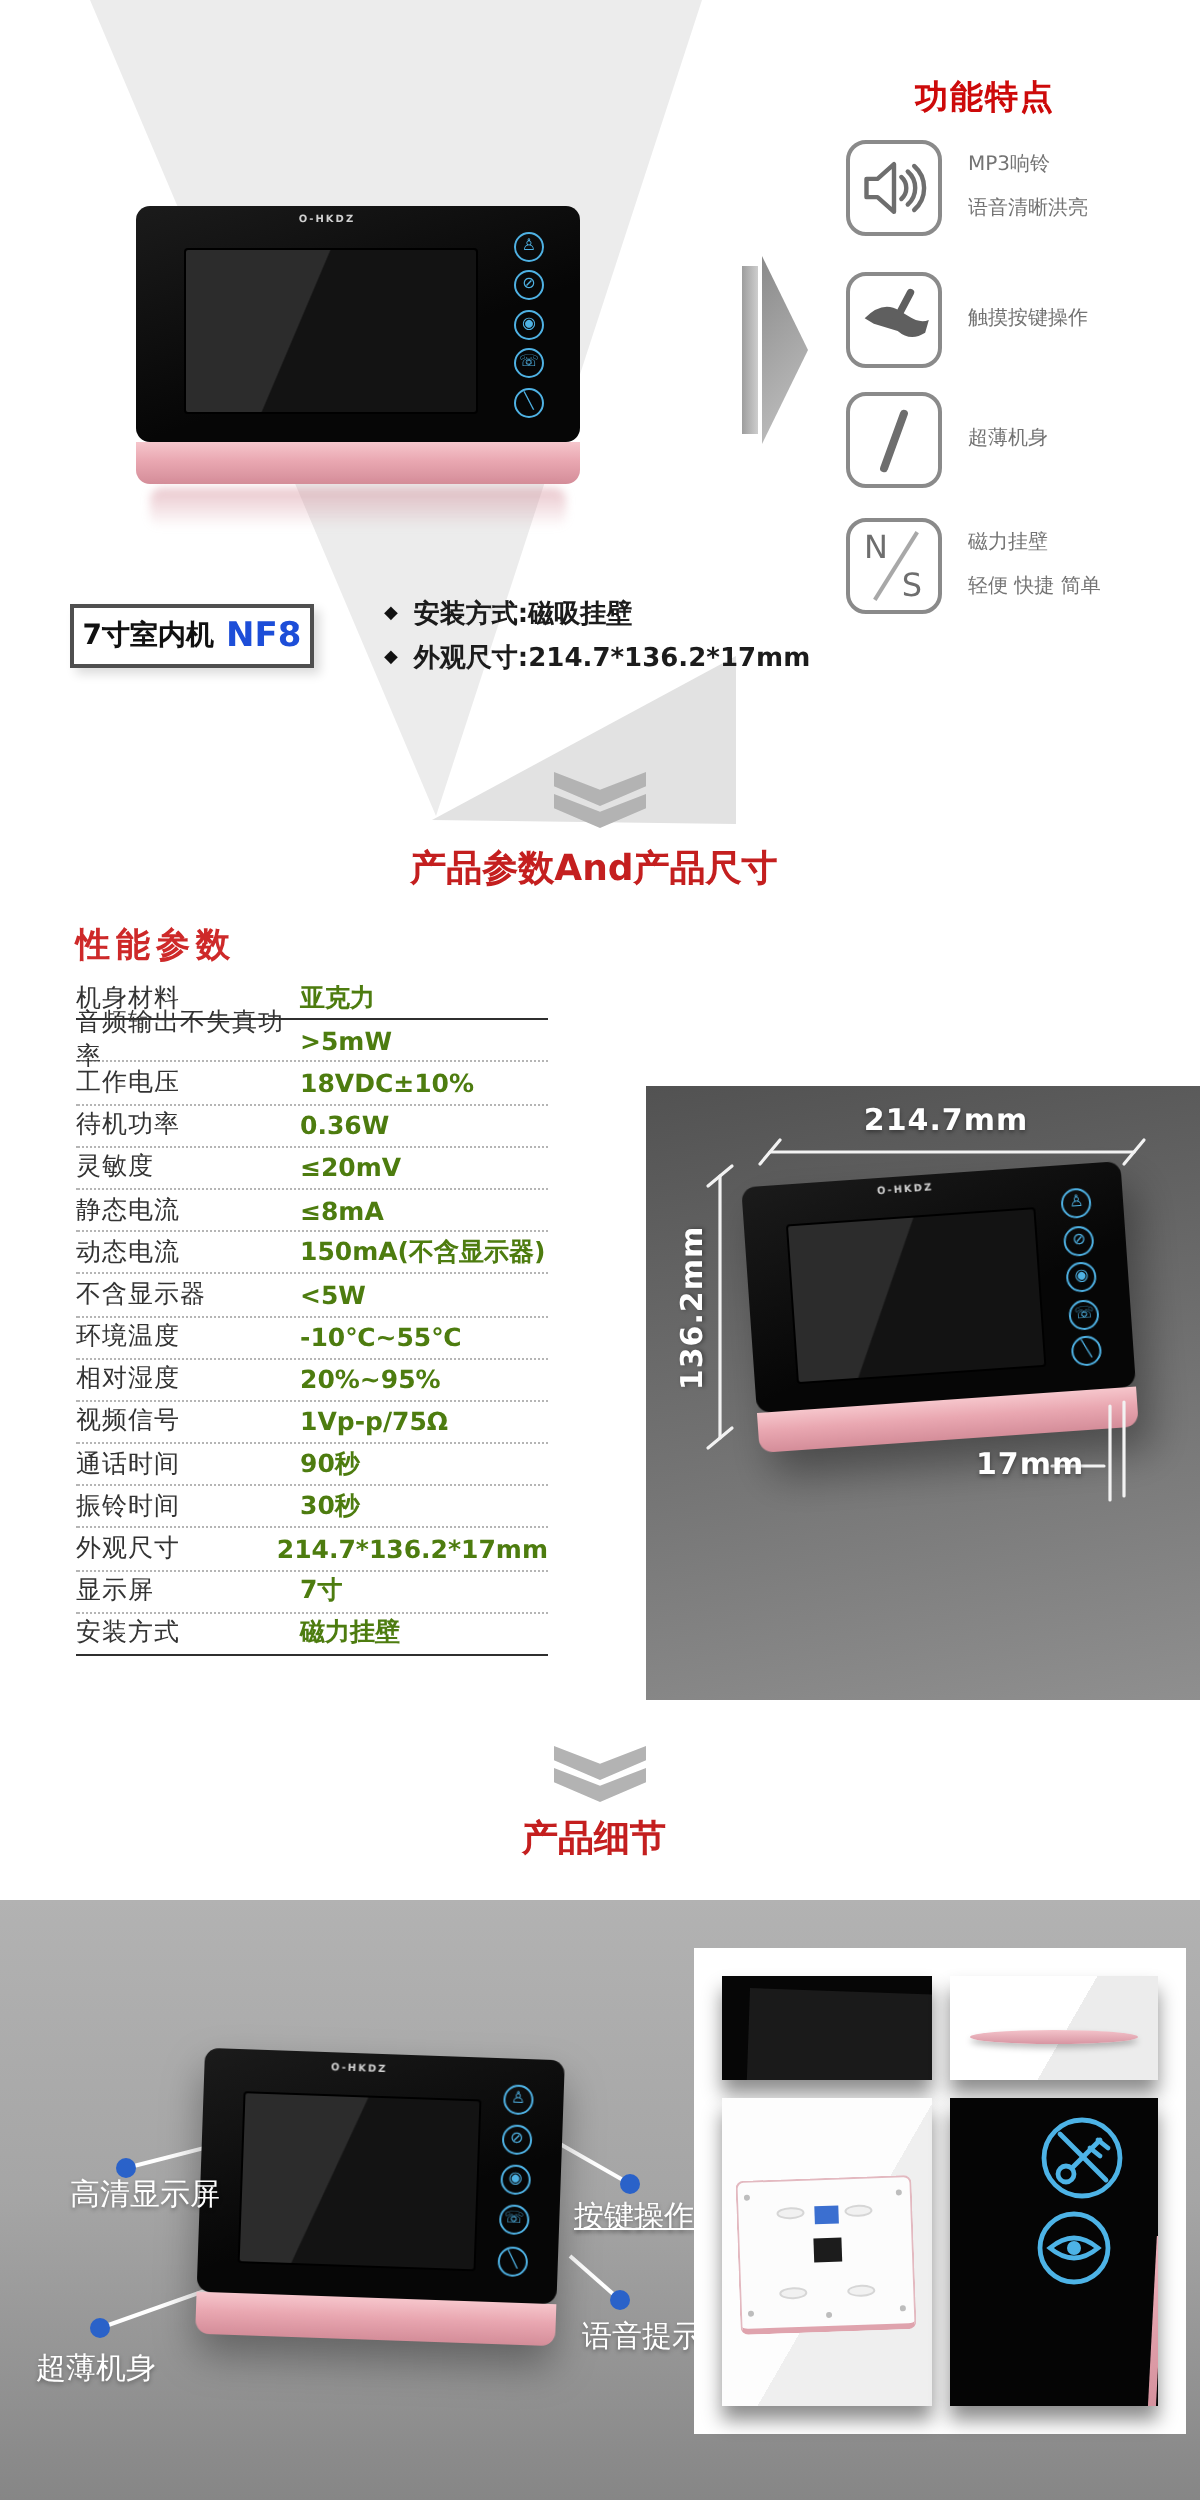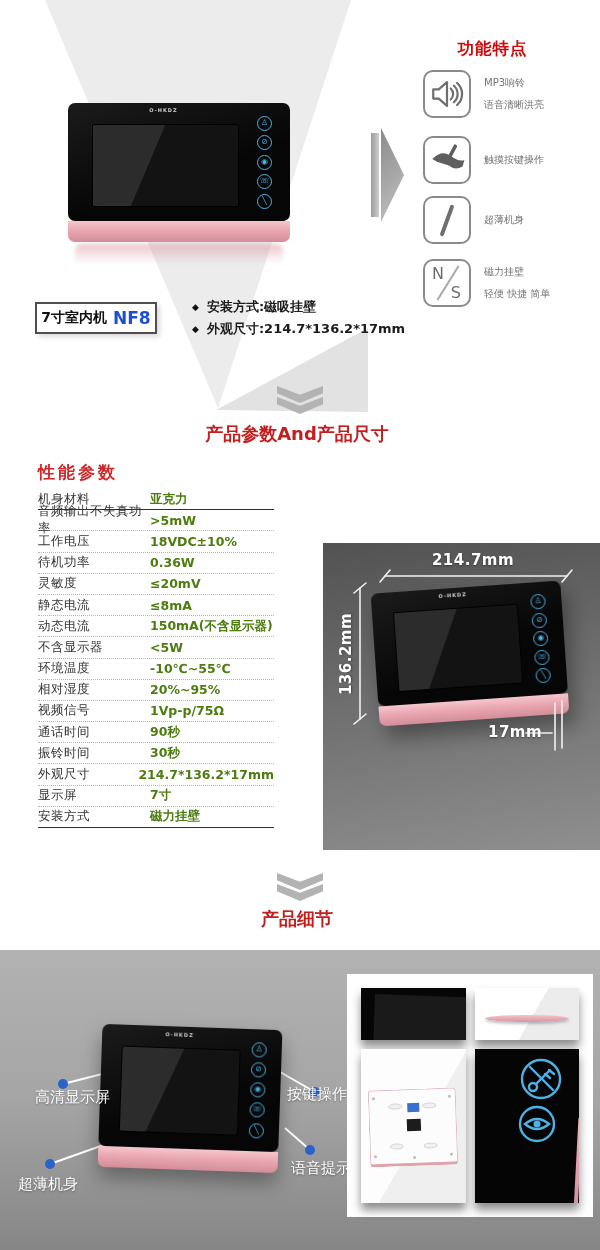--- a/index.html
+++ b/index.html
@@ -334,21 +334,21 @@
       <div class="dev-btns">
         <div class="dev-btn">♙</div>
         <div class="dev-btn">⊘</div>
         <div class="dev-btn">◉</div>
         <div class="dev-btn">☏</div>
         <div class="dev-btn">╲</div>
       </div>
     </div>
 
     <div class="callout" style="left:35px;top:138px;">高清显示屏</div>
-    <div class="callout" style="left:287px;top:135px;">按键操作</div>
+    <div class="callout" style="left:287px;top:149px;text-decoration:underline;">按键操作</div>
     <div class="callout" style="left:18px;top:225px;">超薄机身</div>
     <div class="callout" style="left:291px;top:209px;">语音提示</div>
 
     <div class="panel">
       <div class="cell cell-screen">
         <div class="inner"></div>
       </div>
       <div class="cell cell-profile">
         <div class="lens"></div>
       </div>

